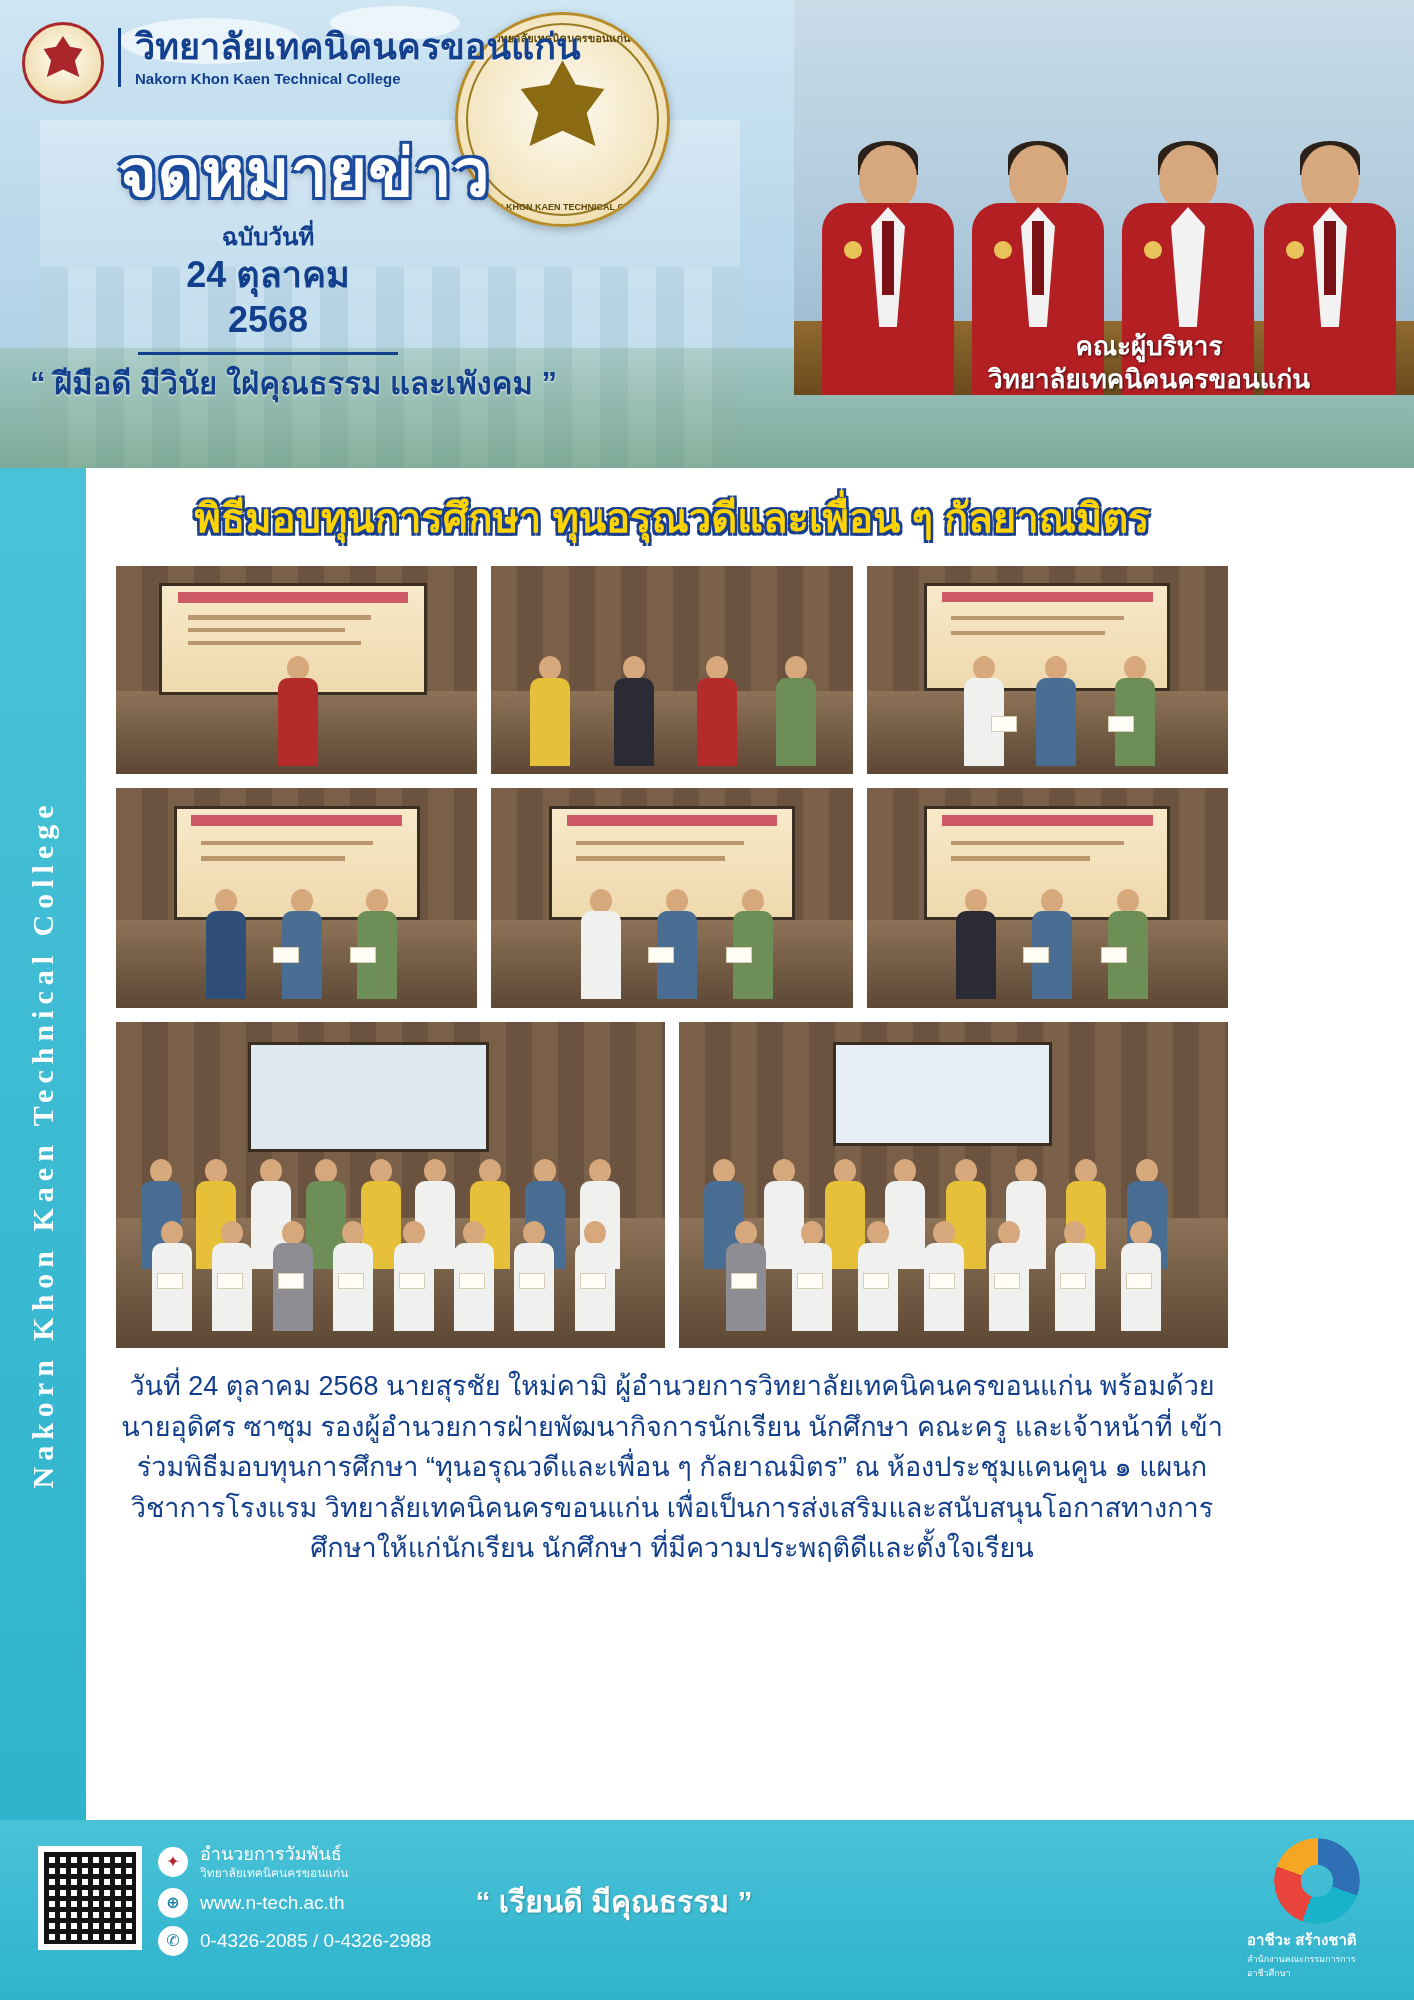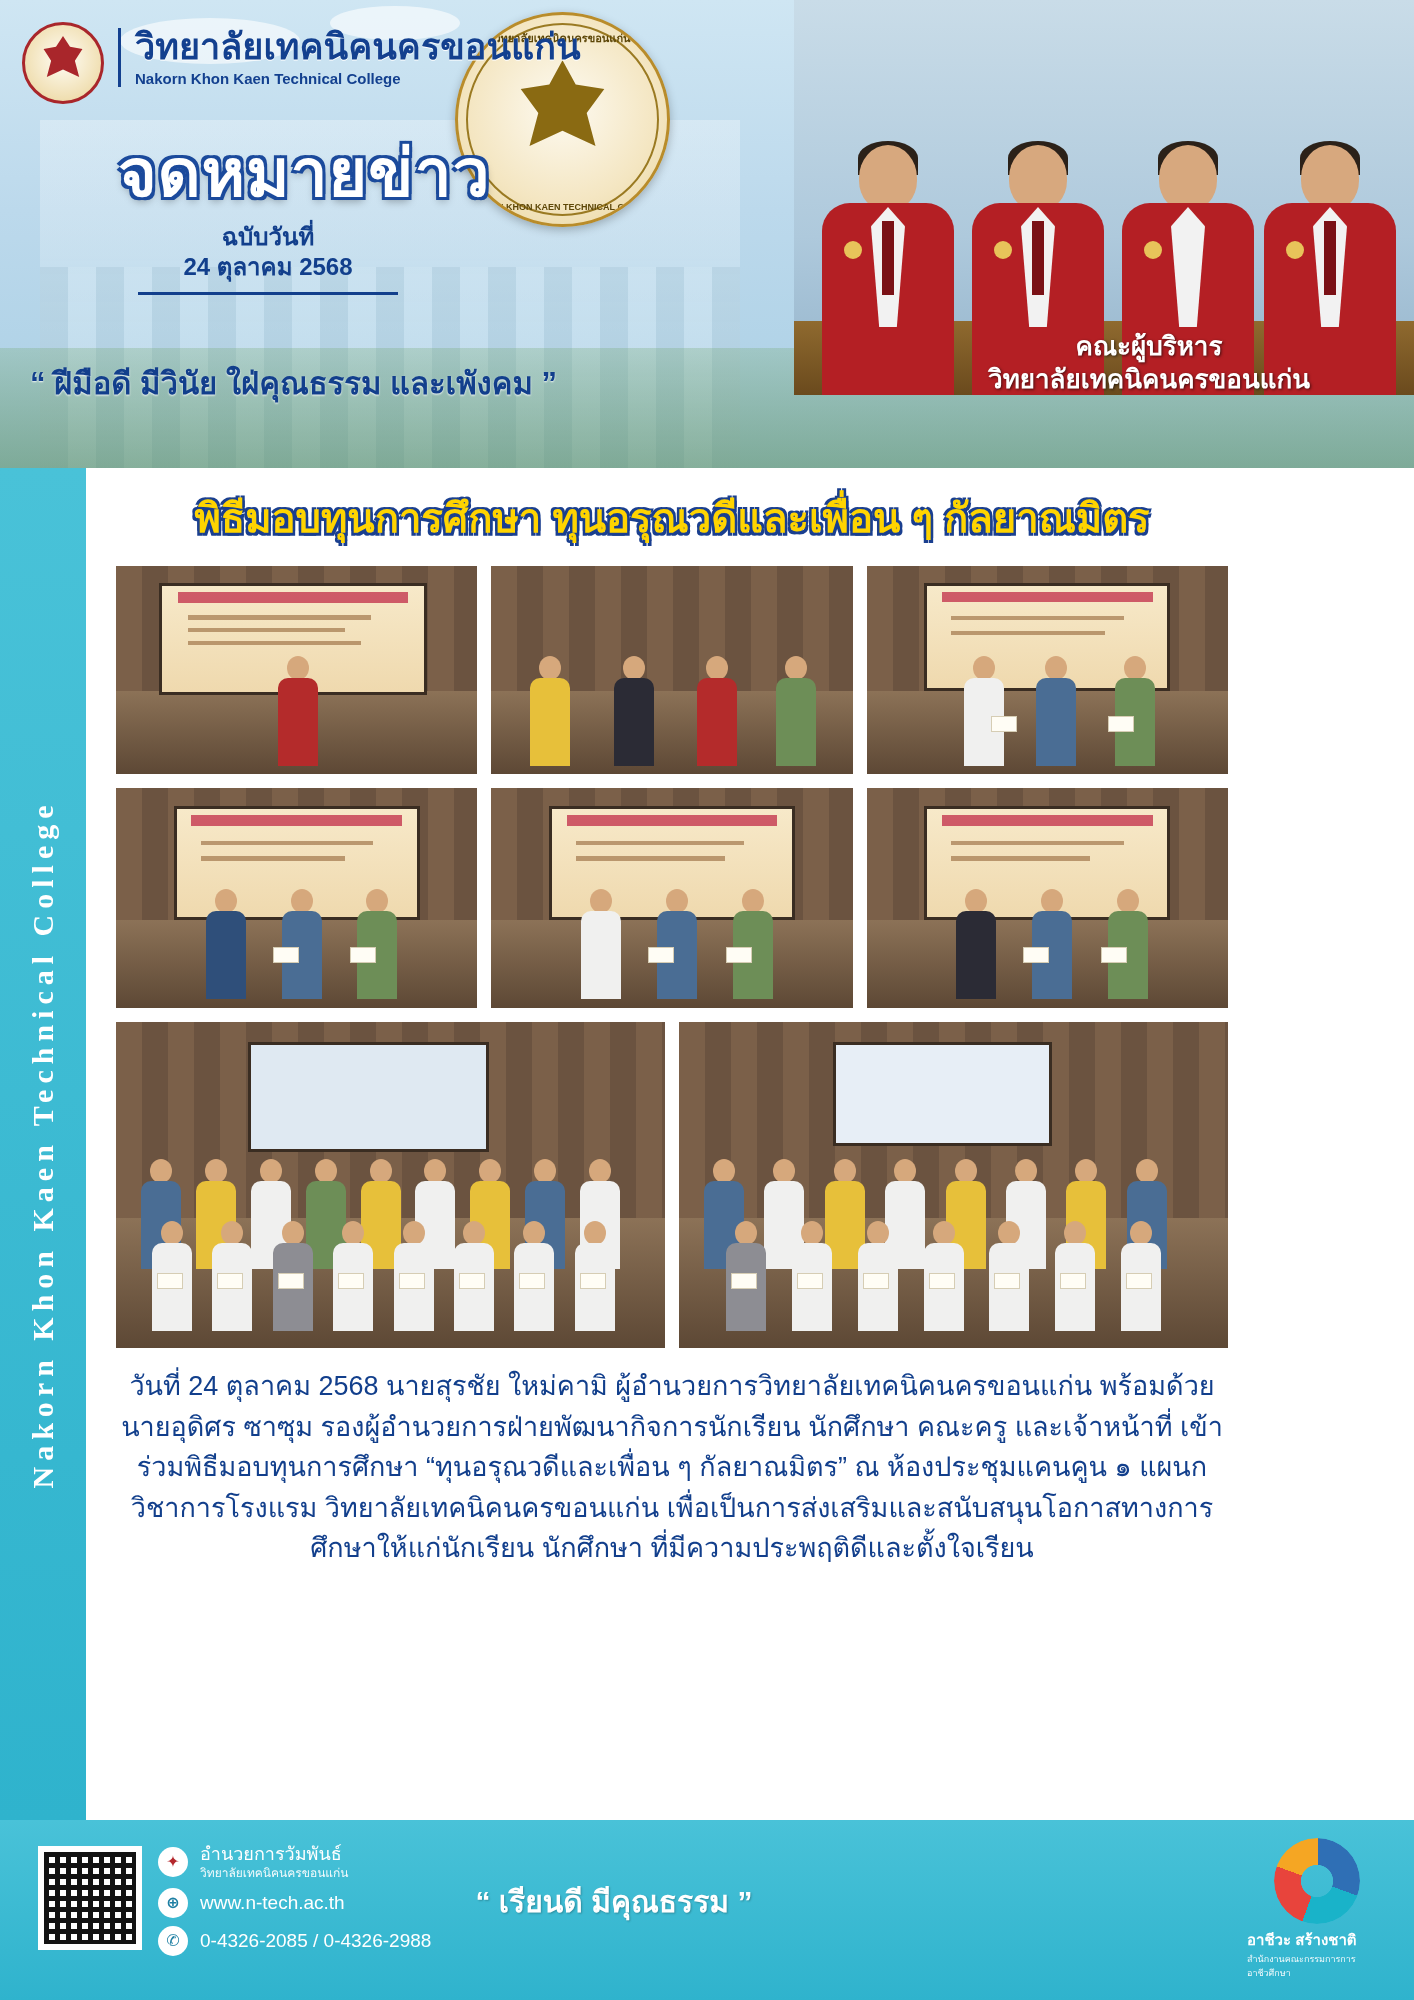--- a/index.html
+++ b/index.html
@@ -171,21 +171,21 @@
   }
   .issue-box {
     position:absolute; left:138px; top:214px;
     width: 260px; padding:8px 10px 10px;
     background: rgba(255,255,255,0.0);
     text-align:center;
     color:#123f8c; font-weight:bold; font-size:25px; line-height:1.25;
     border-bottom: 3px solid #123f8c;
   }
   .issue-box .issue-label { font-size:24px; }
-  .issue-box .issue-date { font-size:24px; }
+  .issue-box .issue-date { font-size:36px; }
 
   .motto {
     position:absolute; left:30px; top:358px;
     color:#123f8c; font-size:31px; font-weight:bold;
     text-shadow: 0 1px 2px rgba(255,255,255,.9);
   }
 
   
   .leftbar {
     position:absolute; left:0; top:468px;

